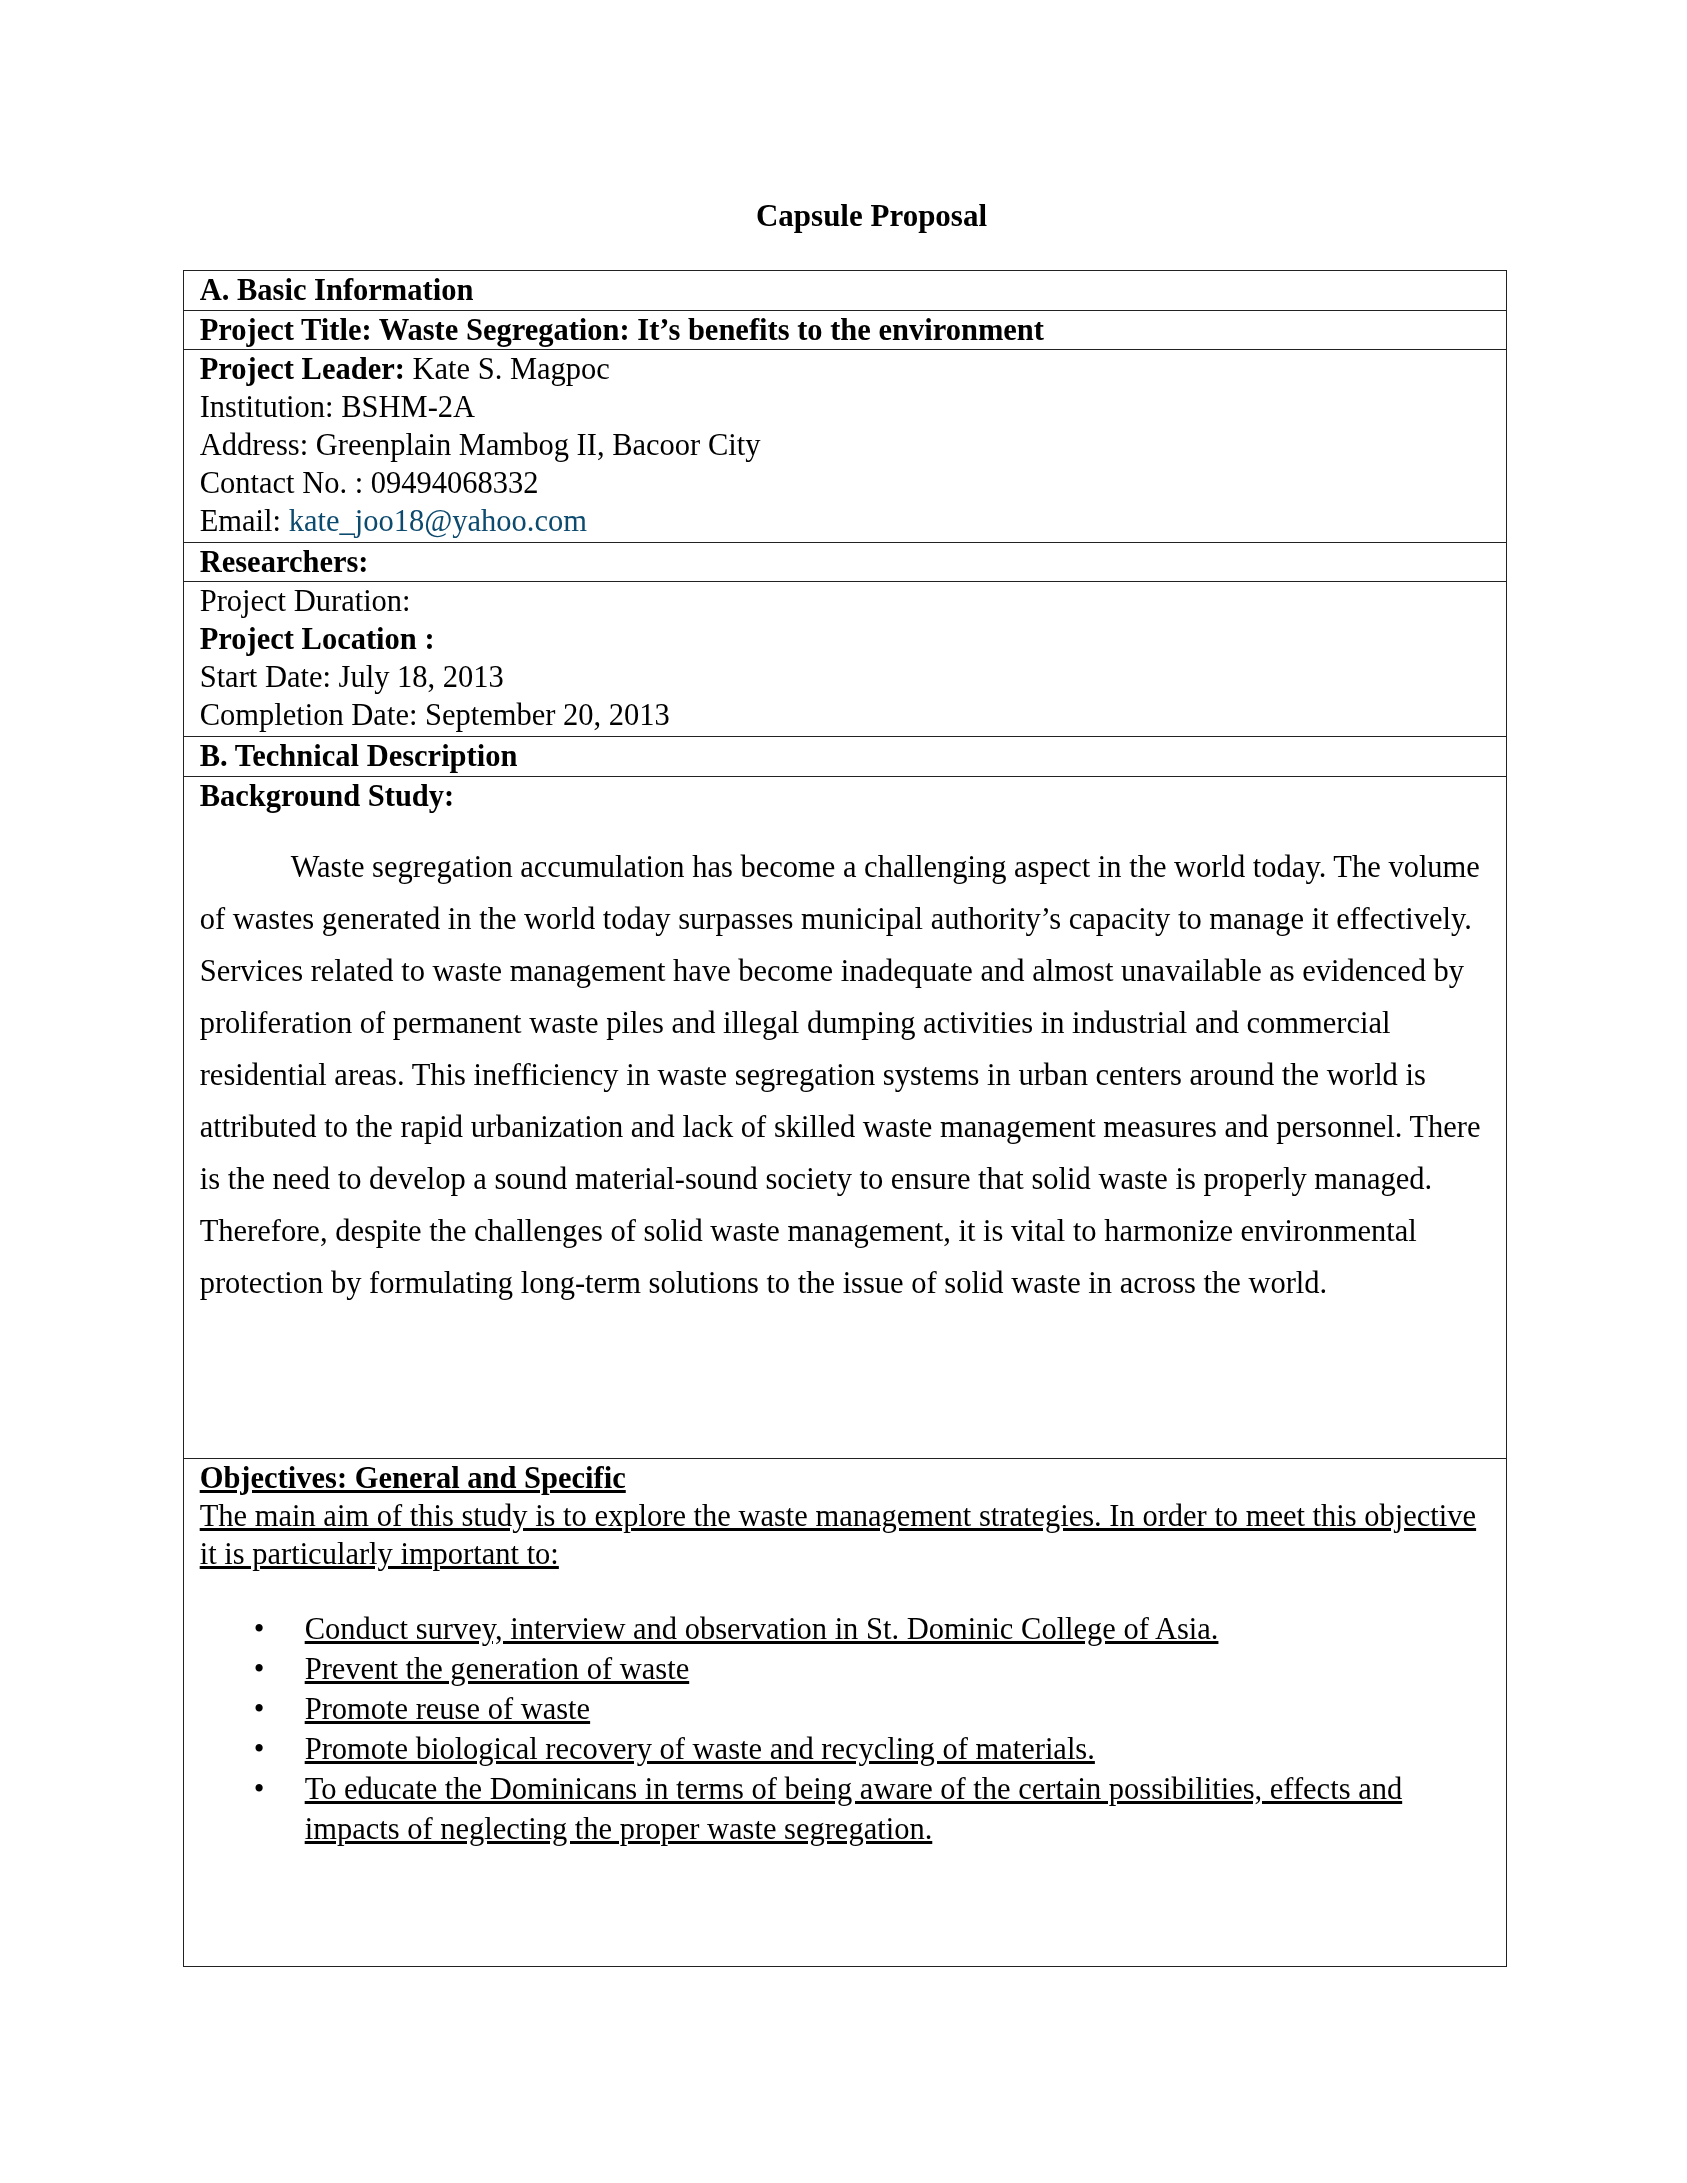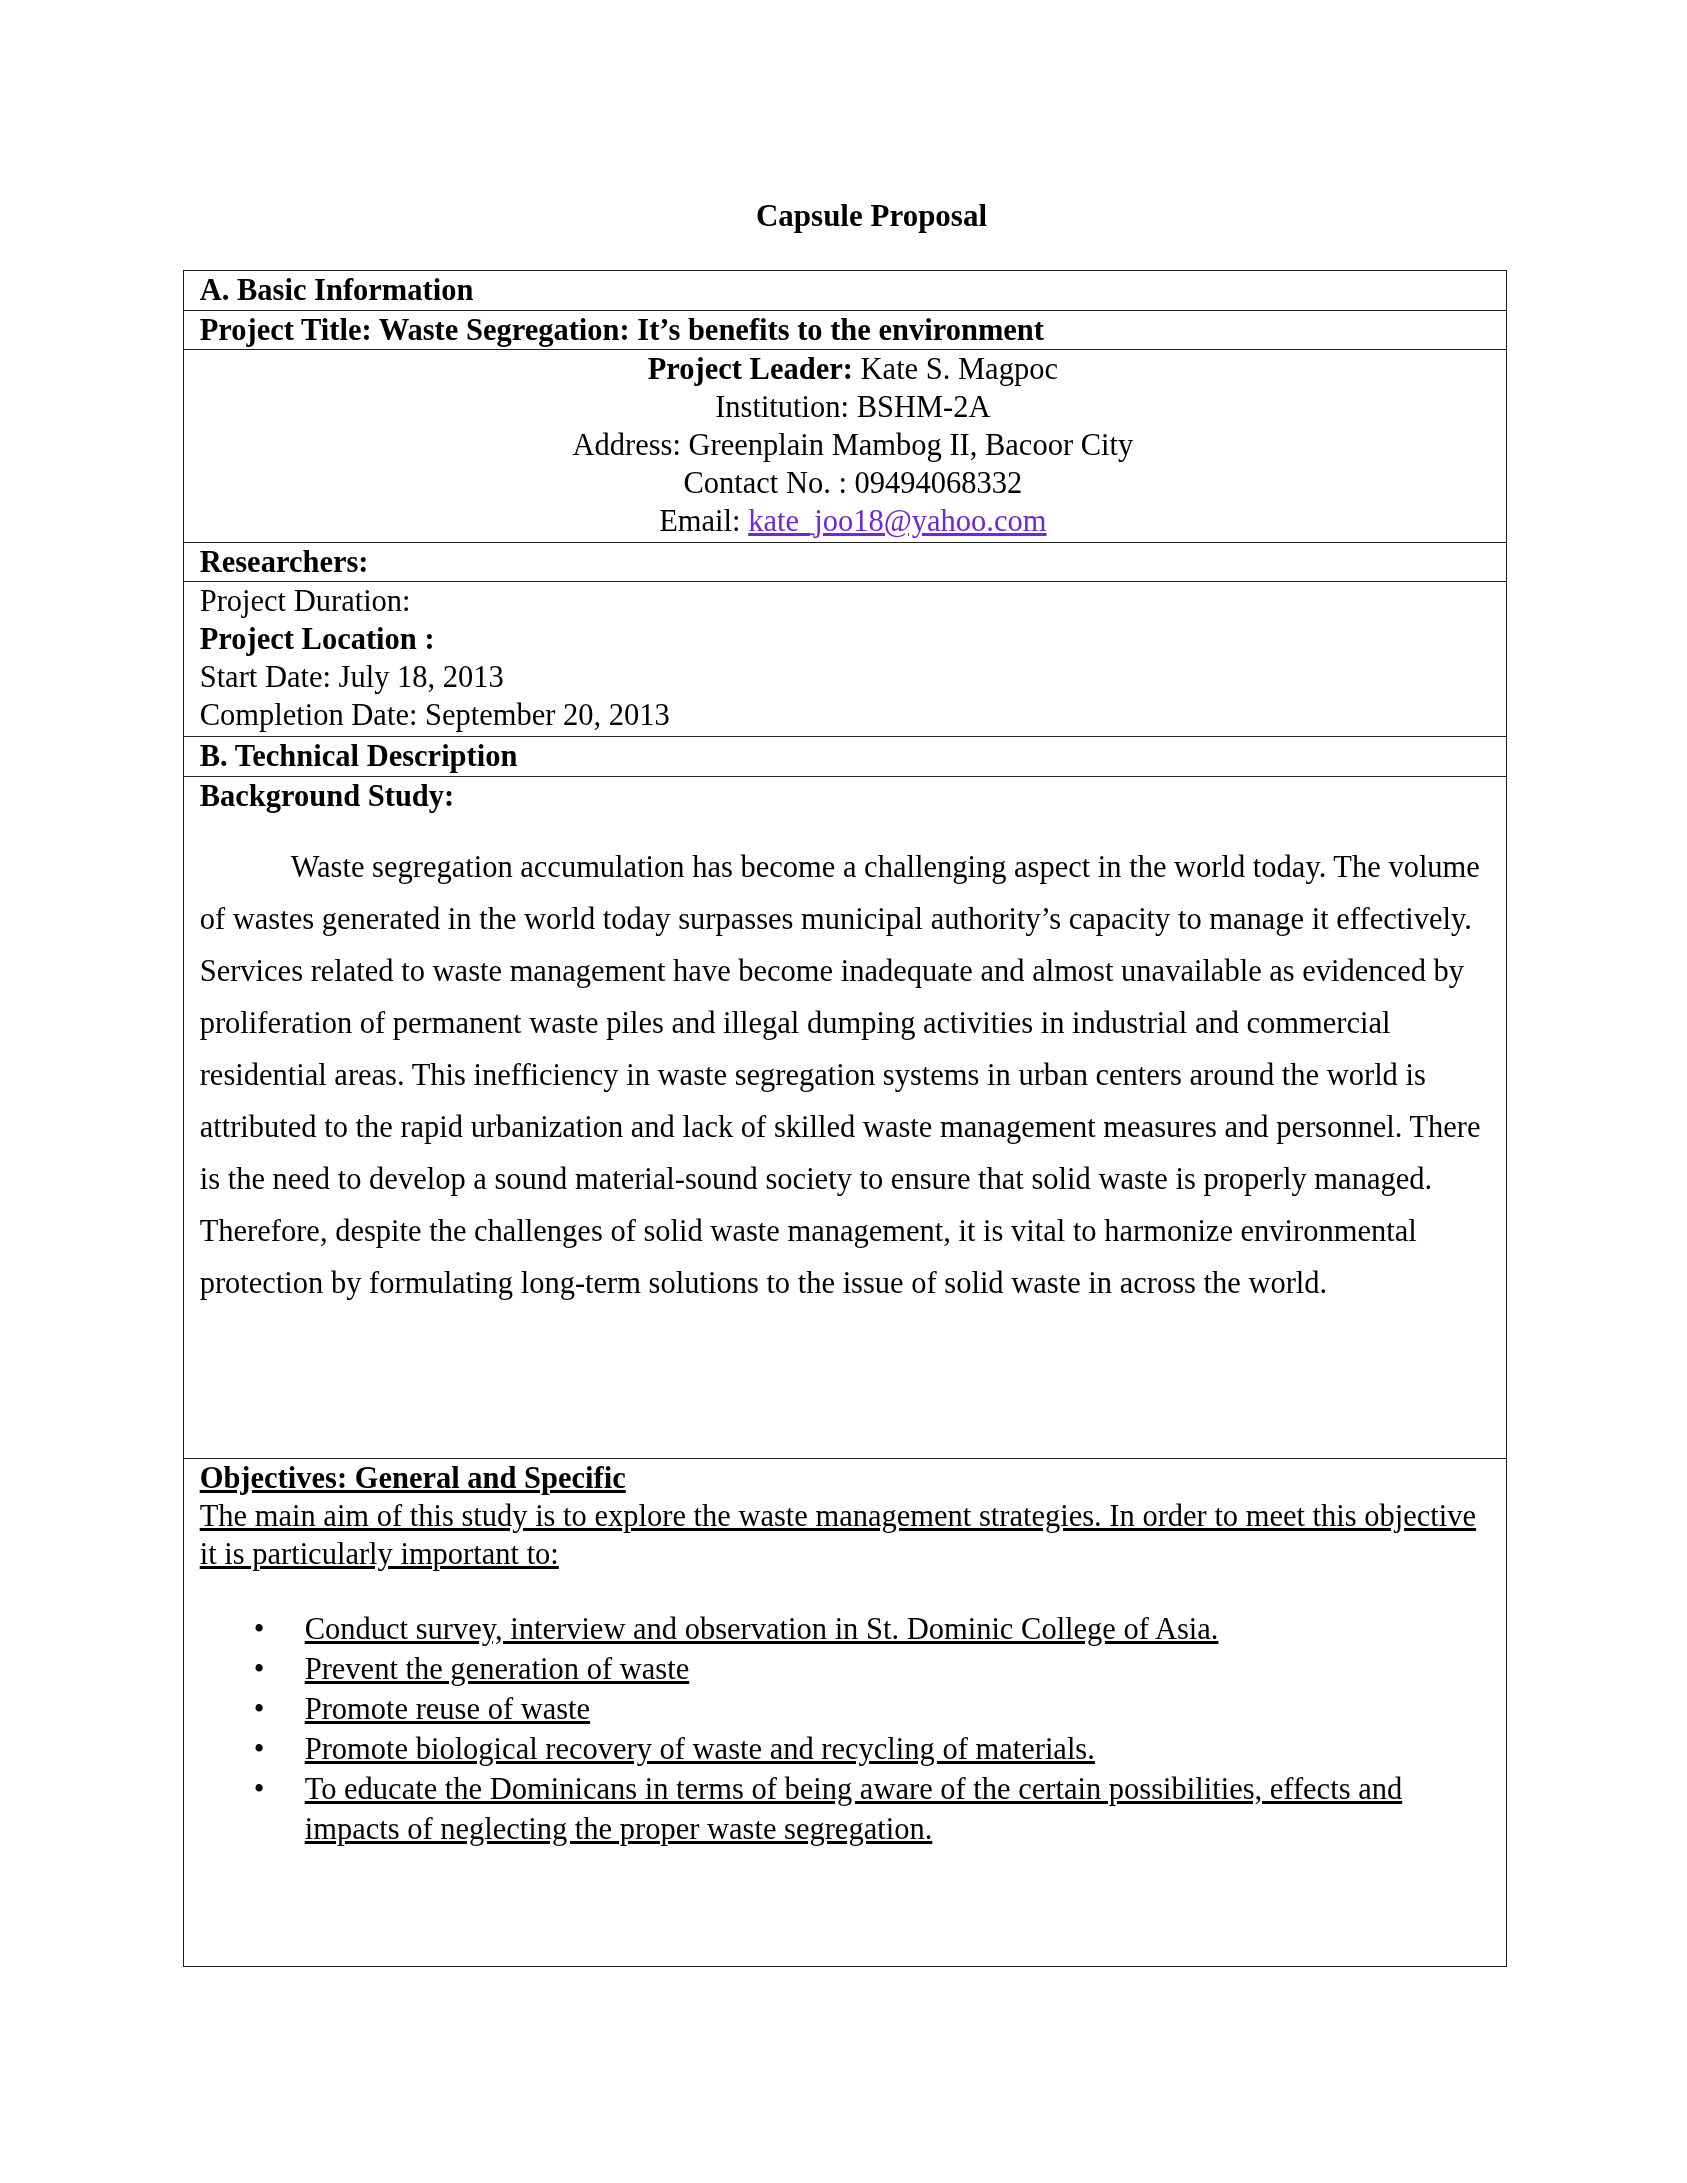--- a/index.html
+++ b/index.html
@@ -3,24 +3,24 @@
 <meta charset="utf-8">
 <style>
   html, body { margin: 0; padding: 0; background: #ffffff; }
   body { width: 1687px; height: 2183px; position: relative; font-family: "Liberation Serif", "DejaVu Serif", serif; color: #000; }
   .title { position: absolute; top: 198px; left: 0; width: 1687px; text-align: center; font-weight: bold; font-size: 31px; padding-left: 28px; }
   .tbl { position: absolute; left: 183px; top: 270px; width: 1324px; border: 1.6px solid #222; box-sizing: border-box; }
   .row { border-bottom: 1.6px solid #222; padding: 0 0 0 15.7px; box-sizing: border-box; font-size: 30.5px; line-height: 38px; }
   .row:last-child { border-bottom: none; }
   .b { font-weight: bold; }
   .line { display: block; white-space: nowrap; }
-  a.link { color: #6d28d9; text-decoration: underline; }
+  a.link { color: #0c4a6e; }
   .r-basic { height: 40px; }
   .r-title { height: 39px; }
-  .r-leader { height: 193px; text-align: center; }
+  .r-leader { height: 193px; }
   .r-research { height: 39px; }
   .r-loc { height: 155px; }
   .r-tech { height: 40px; }
   .r-bg { height: 682px; }
   .r-obj { height: 507px; text-decoration: underline; }
   .bg-para { margin: 26px 25px 0 0; font-size: 30.5px; line-height: 52px; text-align: left; }
   .bg-para .indent { display: inline-block; width: 91px; }
   .obj-intro { margin: 0; padding-right: 25px; }
   ul.bullets { list-style: none; margin: 36px 0 0 0; padding: 0; }
   ul.bullets li { position: relative; padding-left: 105px; padding-right: 49px; line-height: 40px; }

